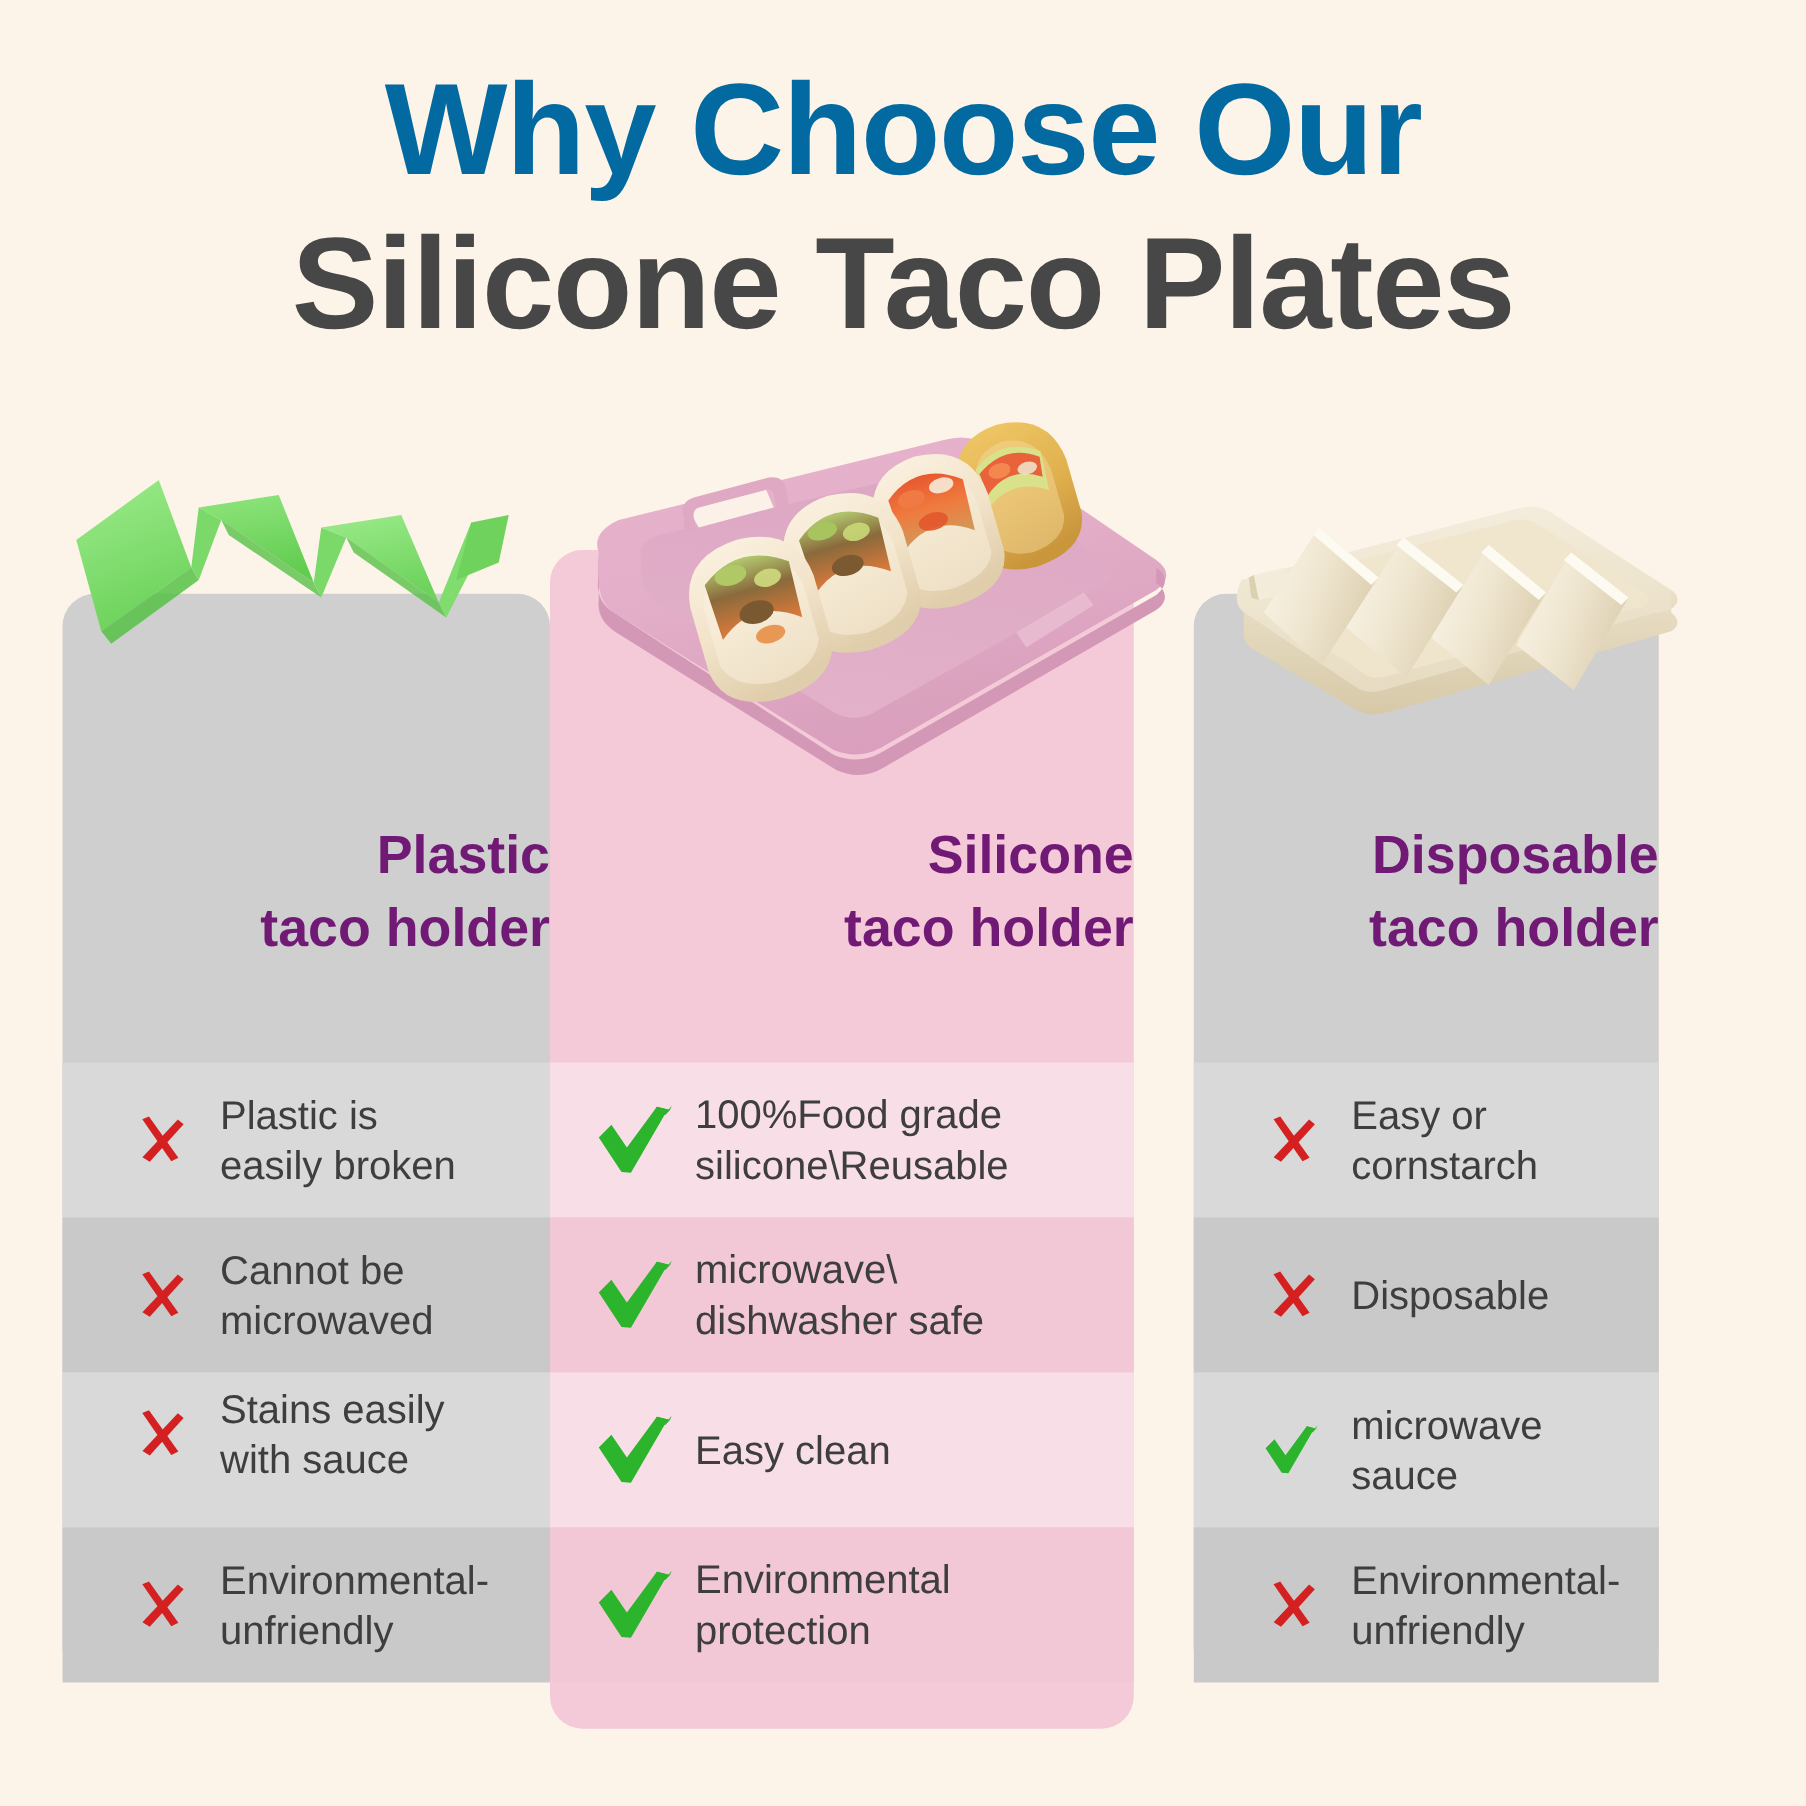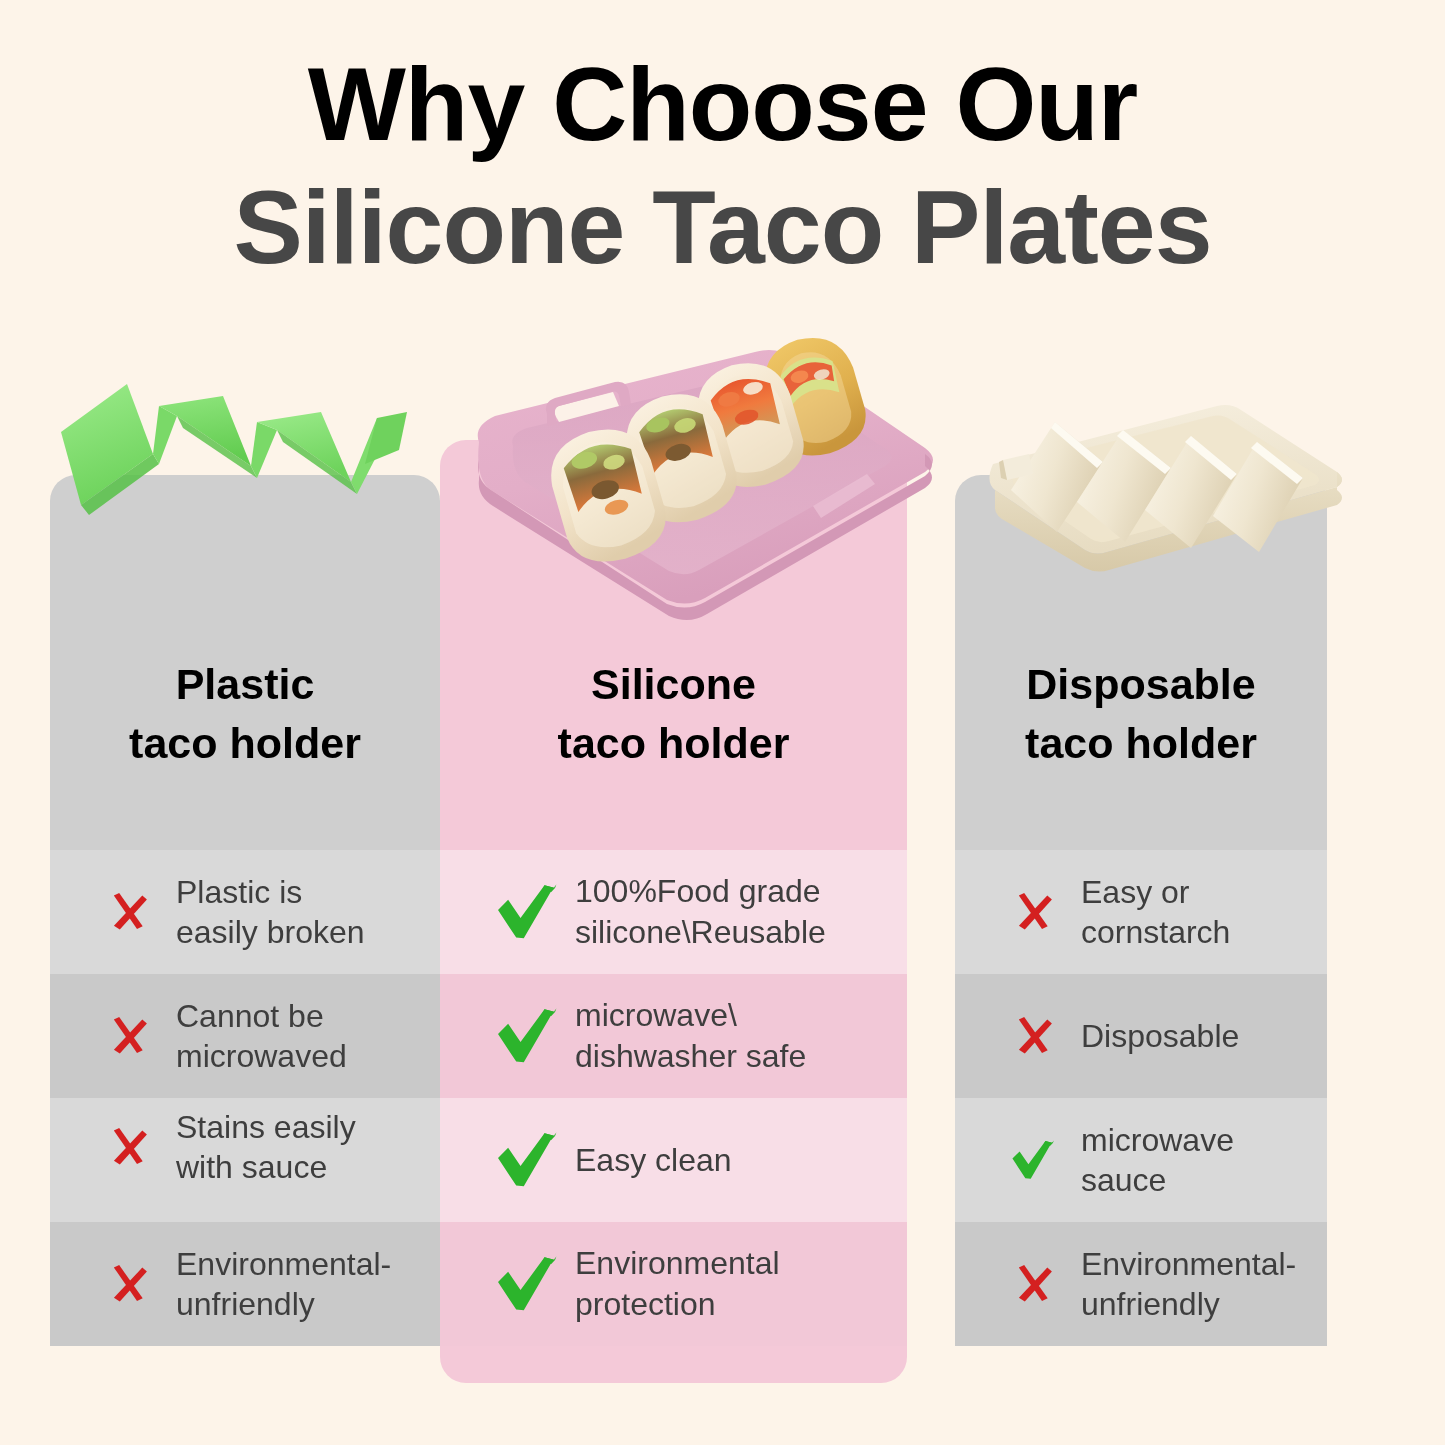--- a/index.html
+++ b/index.html
@@ -11,21 +11,21 @@
     position:relative;
   }
   .stage{position:absolute;inset:0;}
 
   
   .title-block{
     position:absolute;left:0;top:52px;width:1445px;text-align:center;
   }
   .title-line1{
     font-size:104px;line-height:104px;font-weight:bold;
-    color:#000000;letter-spacing:-1px;
+    color:#0369a1;letter-spacing:-1px;
     font-family:"Liberation Sans", sans-serif;
   }
   .title-line2{
     font-size:104px;line-height:112px;font-weight:bold;
     color:#474747;letter-spacing:-1px;margin-top:15px;
     font-family:"Liberation Sans", sans-serif;
   }
 
   
   .col{position:absolute;}
@@ -43,22 +43,22 @@
     border-radius:26px;
     background:#f4c9d8;
   }
 
   
   .rows{position:absolute;left:0;width:100%;}
   .row-band{width:100%;}
 
   
   .col-head{
-    position:absolute;left:0;width:100%;text-align:center;
-    font-weight:bold;color:#000000;
+    position:absolute;left:0;width:100%;text-align:right;
+    font-weight:bold;color:#701a75;
     font-size:43px;line-height:59px;
     font-family:"Liberation Sans", sans-serif;
   }
 
   
   .feat{
     position:absolute;left:0;width:100%;
     display:flex;align-items:center;
     box-sizing:border-box;
   }
@@ -66,21 +66,21 @@
     width:96px;flex:0 0 96px;display:flex;align-items:center;justify-content:center;
   }
   .feat .txt{
     font-size:32px;line-height:40px;color:#3e3e3e;
     font-family:"Liberation Sans", sans-serif;
     white-space:pre-line;
   }
   #col-silicone .feat .txt{font-size:32px;line-height:41px;}
   #col-plastic .feat{padding-left:30px;}
   #col-disposable .feat{padding-left:30px;}
-  #col-silicone .feat{padding-left:39px;}
+  #col-silicone .feat{padding-left:20px;}
 
   svg{display:block;}
 
   
   .art{position:absolute;pointer-events:none;}
   #art-plastic{left:55px;top:372px;width:390px;height:190px;}
   #art-silicone{left:455px;top:330px;width:490px;height:320px;}
   #art-disposable{left:985px;top:398px;width:375px;height:185px;}
 </style>
 </head>

